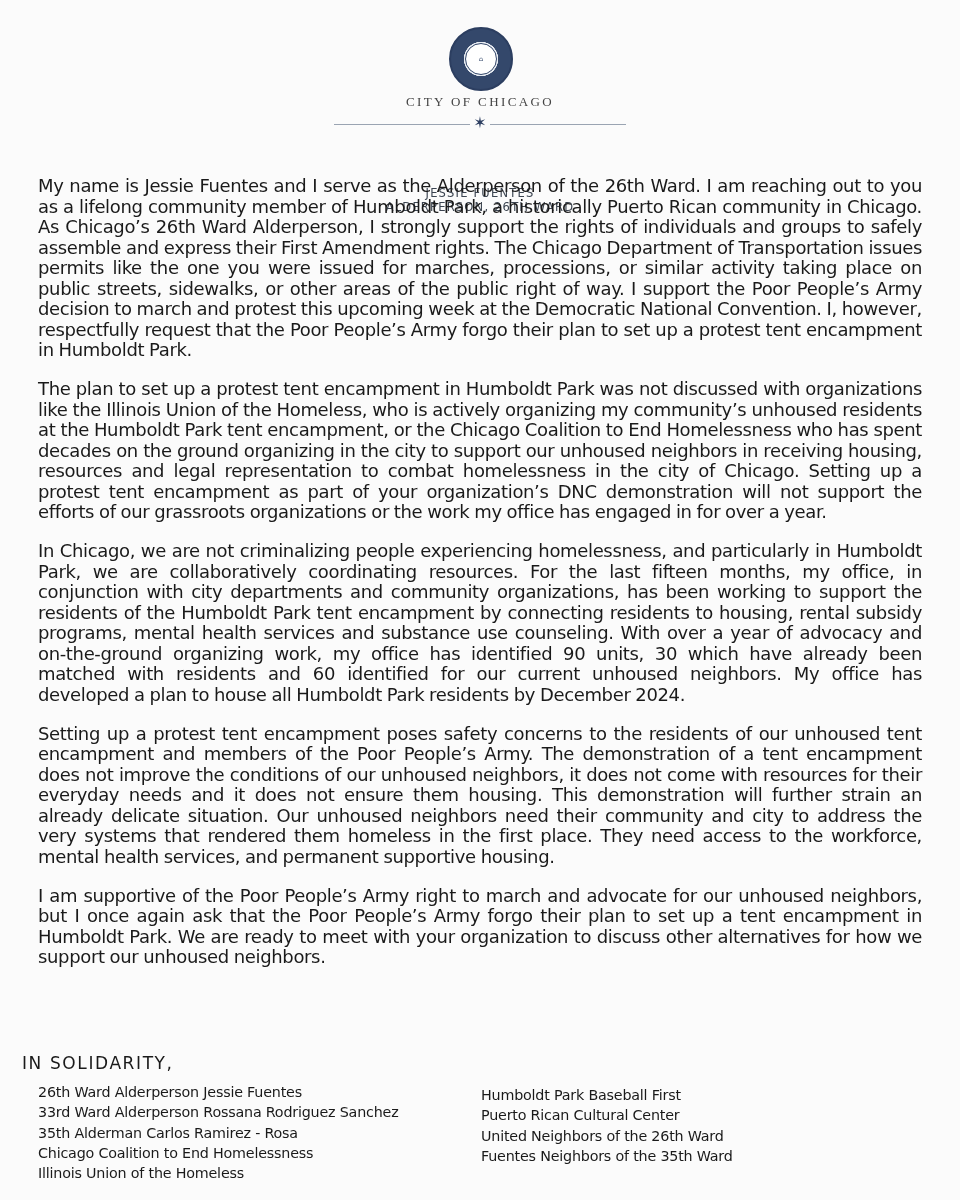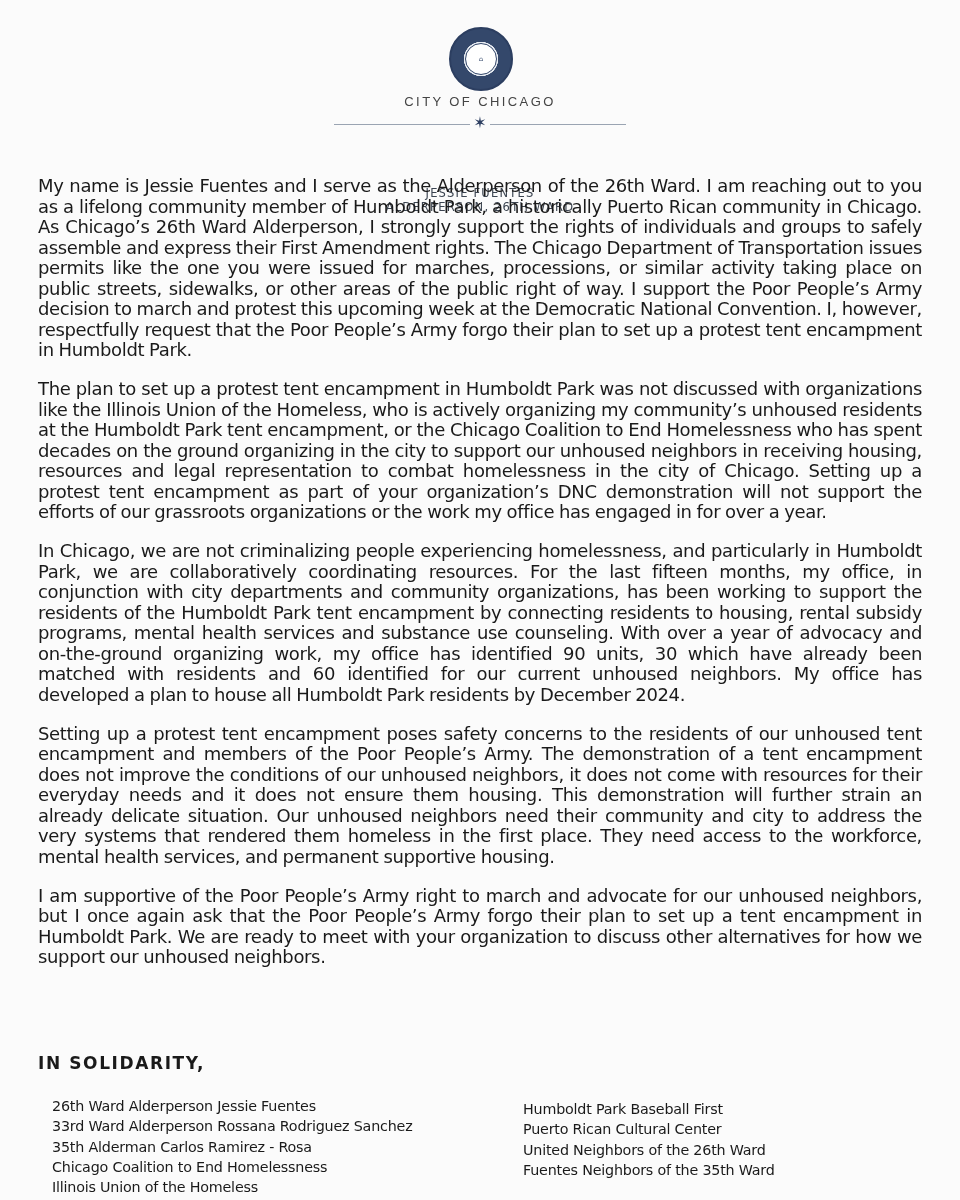--- a/index.html
+++ b/index.html
@@ -24,21 +24,21 @@
     }
     .seal-inner {
       width: 30px; height: 30px; border-radius: 50%;
       background: #fff; border: 1px solid #34486b;
       font-size: 6px; color: #34486b; line-height: 30px; text-align: center;
       font-family: "DejaVu Serif", serif;
     }
     .city {
       position: absolute; top: 94px; left: 0; width: 960px;
       font-size: 13px; letter-spacing: 2.4px; color: #444;
-      font-family: Liberation Sans, sans-serif;
+      font-family: Liberation Serif, serif;
     }
     .divider {
       position: absolute; top: 124px; left: 334px; width: 292px; height: 1px;
       background: #9aa4b2;
     }
     .star {
       position: absolute; top: 112px; left: 470px; width: 20px; height: 22px;
       background: #fbfbfb; color: #2c3e60; font-size: 16px; line-height: 22px; text-align: center;
     }
     .name {
@@ -50,29 +50,29 @@
     }
     .body p {
       margin: 0 0 18.5px 0;
       font-size: 18px; line-height: 20.5px;
       text-align: justify;
       font-family: "DejaVu Sans", sans-serif;
       letter-spacing: -0.35px;
       word-spacing: -0.5px;
     }
     .closing {
-      position: absolute; top: 1053px; left: 38px;
-      font-size: 17px; font-weight: bold; letter-spacing: 1.6px;
+      position: absolute; top: 1053px; left: 22px;
+      font-size: 17px; font-weight: normal; letter-spacing: 1.6px;
       font-family: "DejaVu Sans", sans-serif;
     }
     .signers {
       position: absolute; top: 1082px; left: 38px; width: 884px;
       display: flex;
     }
-    .col { list-style: none; margin: 14px; padding: 0; font-size: 14.3px; line-height: 20.3px; letter-spacing: -0.2px; }
+    .col { list-style: none; margin: 0; padding: 0; font-size: 14.3px; line-height: 20.3px; letter-spacing: -0.2px; }
     .col.left { width: 443px; }
     .col.right { padding-top: 3px; }
   </style>
 </head>
 <body>
 
 <div class="header">
   <div class="seal">
     <div class="seal-inner">⌂</div>
   </div>

